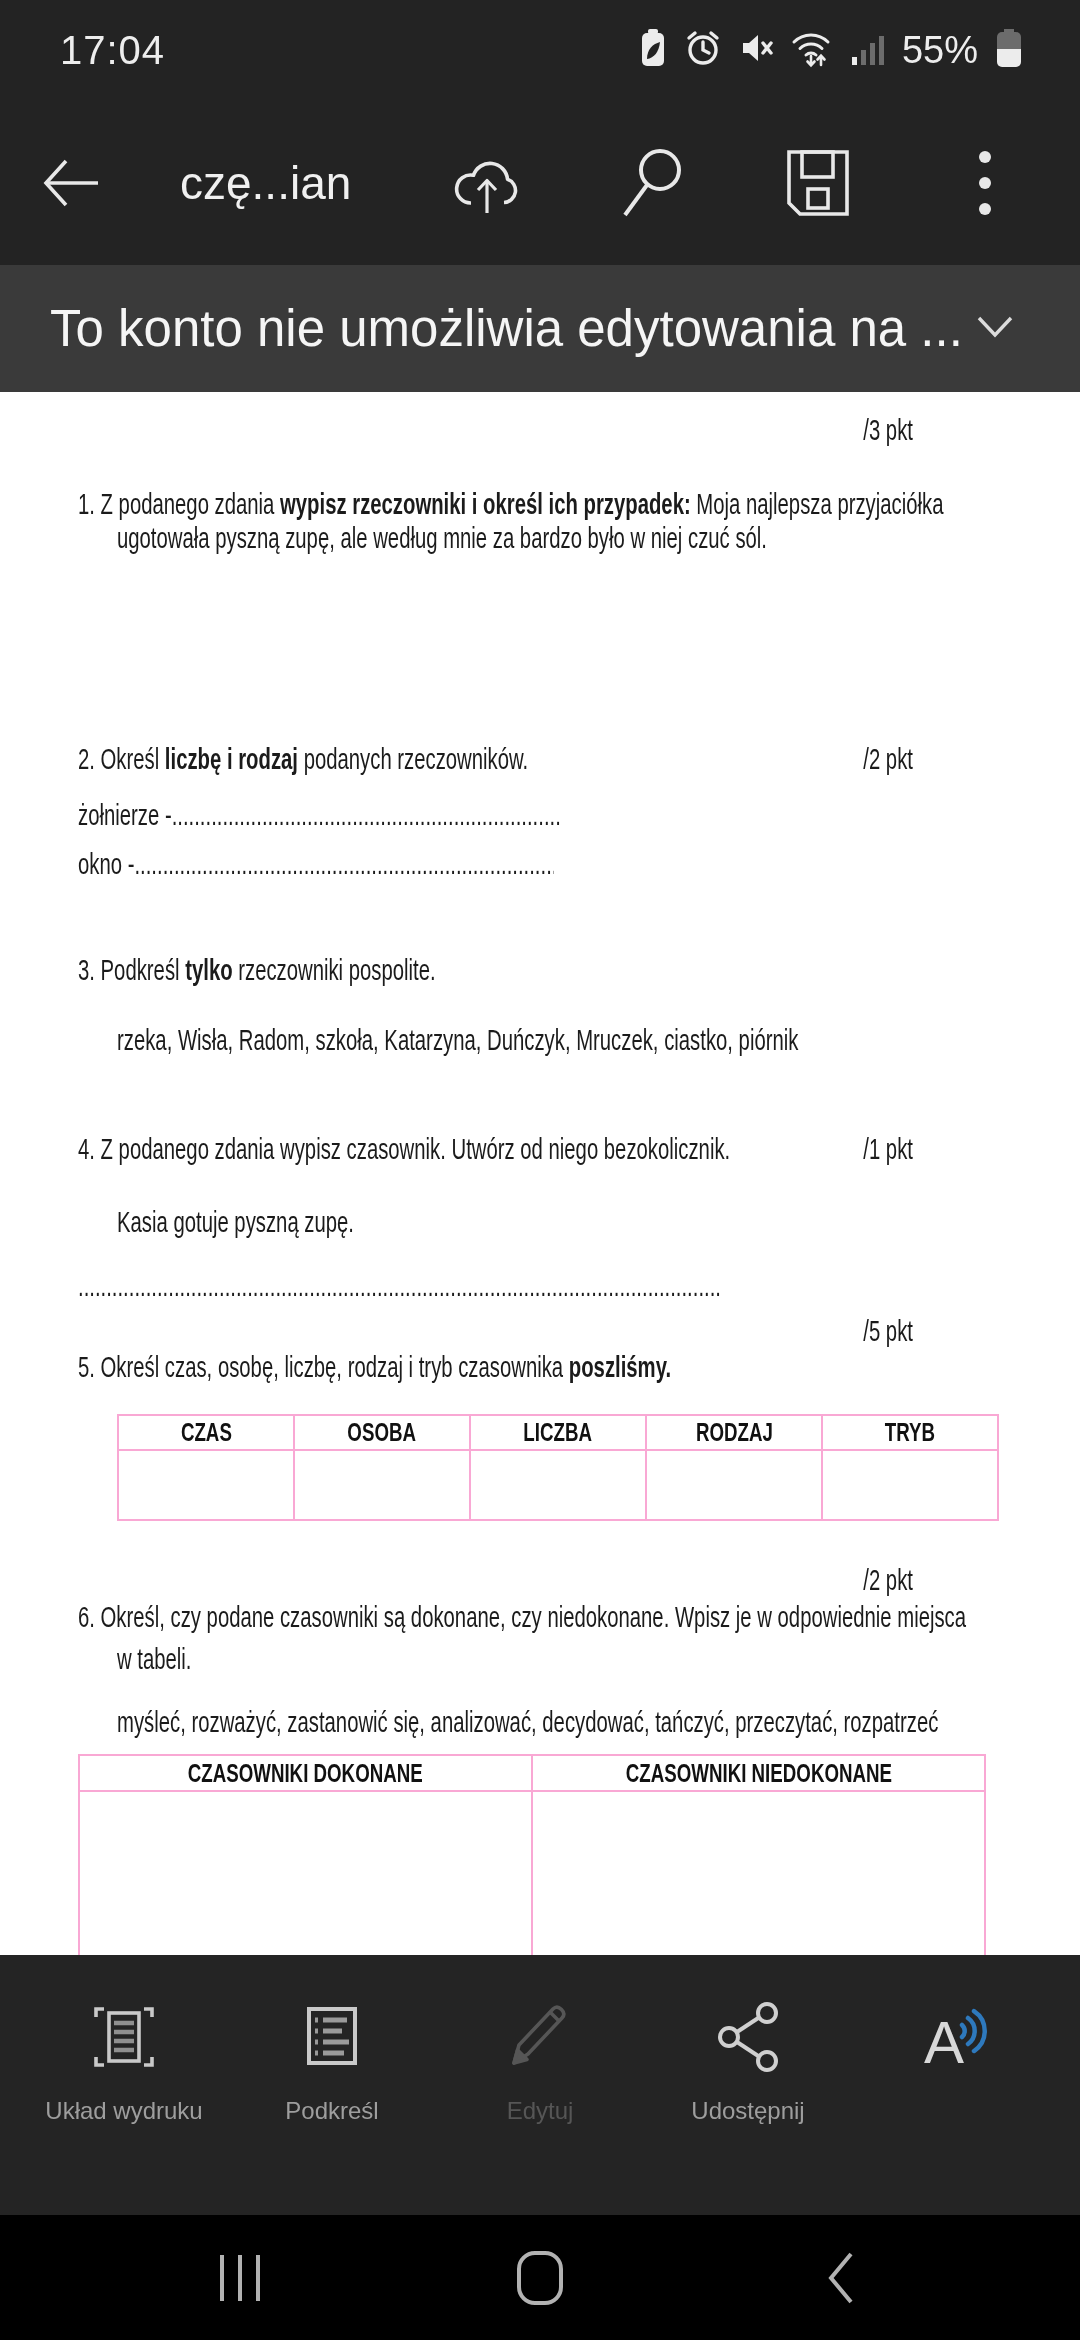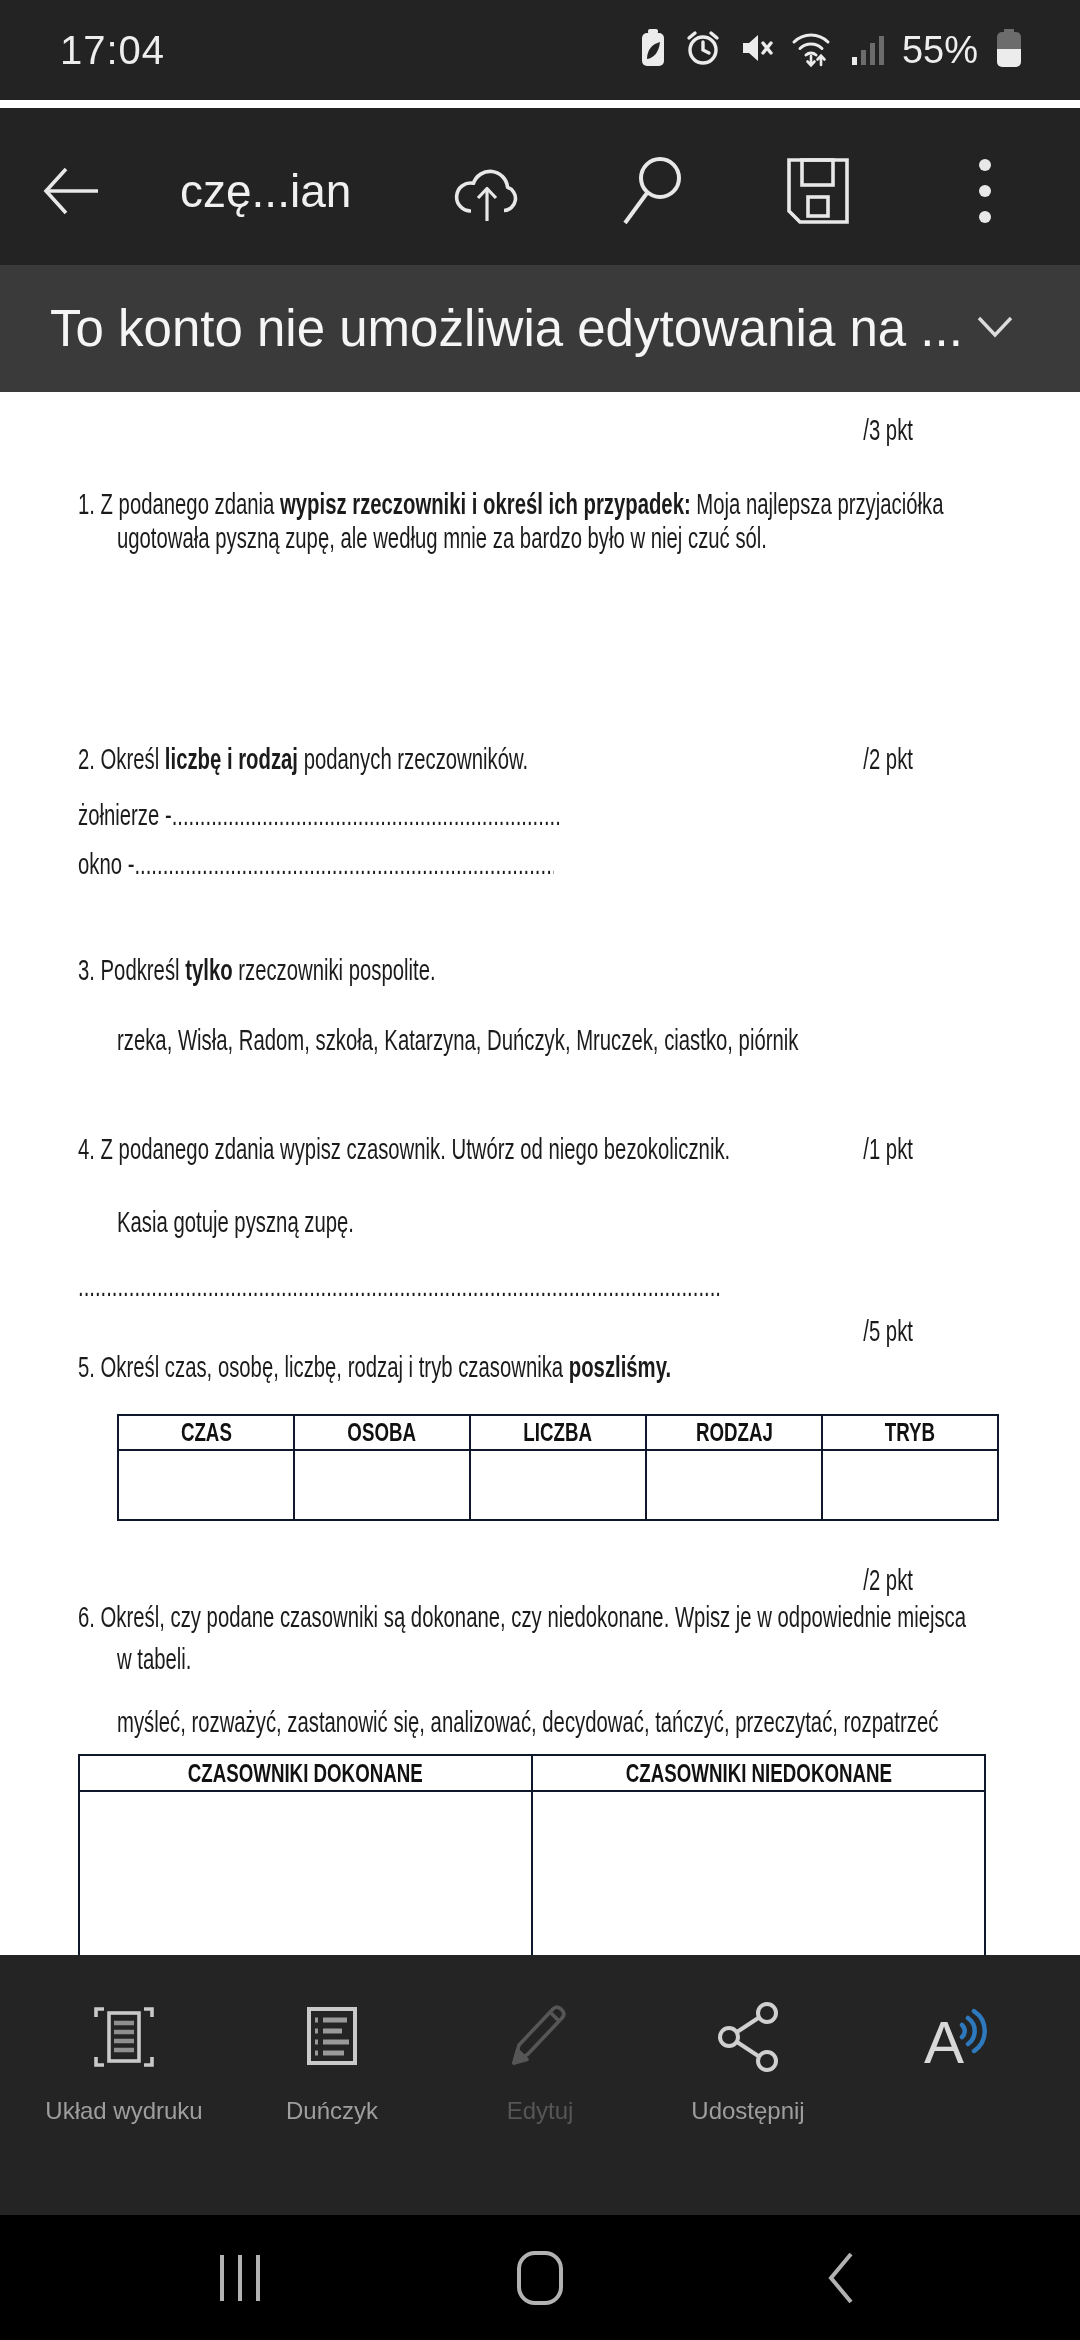--- a/index.html
+++ b/index.html
@@ -7,41 +7,41 @@
           font-family:"Liberation Sans",sans-serif;background:#fff;}
 
   
   .status-bar{position:absolute;left:0;top:0;width:1080px;height:100px;background:#232323;
               display:flex;align-items:center;justify-content:space-between;box-sizing:border-box;
               padding:0 56px 0 60px;text-align:right;}
   .time{color:#ededed;font-size:40px;letter-spacing:1px;}
   .sb-icons{display:flex;align-items:center;gap:16px;}
   .pct{color:#ededed;font-size:38px;}
 
-  .app-bar{position:absolute;left:0;top:108px;width:1080px;height:165px;background:#232323;}
+  .app-bar{position:absolute;left:0;top:100px;width:1080px;height:165px;background:#232323;}
   .app-bar .ic{position:absolute;top:0;height:165px;display:flex;align-items:center;justify-content:center;width:90px;}
   .title{position:absolute;left:180px;top:0;height:165px;display:flex;align-items:center;
          color:#f0f0f0;font-size:46px;}
 
   .banner{position:absolute;left:0;top:265px;width:1080px;height:127px;background:#3a3a3a;
           display:flex;align-items:center;box-sizing:border-box;padding:0 60px 0 50px;}
   .banner-text{color:#f5f5f5;font-size:51px;flex:1;white-space:nowrap;overflow:hidden;}
 
   
   .document{position:absolute;left:0;top:392px;width:1080px;height:1563px;background:#fff;overflow:hidden;}
   .dline{position:absolute;white-space:nowrap;font-size:29px;line-height:34px;color:#1b1b1b;
          transform:scaleX(0.70);transform-origin:left center;}
   .dline b{font-weight:bold;}
   .pts{position:absolute;right:167px;white-space:nowrap;font-size:29px;line-height:34px;color:#1b1b1b;
        transform:scaleX(0.70);transform-origin:right center;}
   .fill-line{position:absolute;display:flex;white-space:nowrap;overflow:hidden;
              font-size:29px;line-height:34px;color:#1b1b1b;transform:scaleX(0.70);transform-origin:left center;}
   .fill-line .dotsclip{flex:1;overflow:hidden;}
   .dtable{position:absolute;border-collapse:collapse;table-layout:fixed;}
-  .dtable th,.dtable td{border:2px solid #0f172a;padding:0;}
+  .dtable th,.dtable td{border:2px solid #f9a8d4;padding:0;}
   .dtable th{font-size:26px;font-weight:bold;color:#111;text-align:center;}
   .dtable th span{display:inline-block;transform:scaleX(0.72);}
 
   
   .bottom-toolbar{position:absolute;left:0;top:1955px;width:1080px;height:260px;background:#242424;
                   display:flex;box-sizing:border-box;padding:44px 22px 0 22px;}
   .bt-item{width:204px;margin-right:4px;display:flex;flex-direction:column;align-items:center;}
   .bt-item:last-child{margin-right:0;}
   .bt-icon{width:76px;height:76px;display:flex;align-items:center;justify-content:center;}
   .bt-label{margin-top:14px;font-size:24px;line-height:44px;color:#9e9e9e;text-align:center;}
@@ -255,21 +255,21 @@
         <svg width="76" height="76" viewBox="0 0 76 76" fill="none" stroke="#c9c9c9" stroke-width="4">
           <rect x="15" y="10" width="46" height="54"></rect>
           <g stroke="#9a9a9a" stroke-width="5">
             <path d="M21 21 H24 M29 21 H53"></path>
             <path d="M21 32 H24 M29 32 H48"></path>
             <path d="M21 43 H24 M29 43 H55"></path>
             <path d="M21 54 H24 M29 54 H50"></path>
           </g>
         </svg>
       </div>
-      <div class="bt-label">Duńczyk</div>
+      <div class="bt-label">Podkreśl</div>
     </div>
 
     <div class="bt-item disabled">
       <div class="bt-icon">
         <svg width="76" height="76" viewBox="0 0 76 76" fill="none" stroke="#565656" stroke-width="3.6" stroke-linejoin="round">
           <path d="M12 64 L17 46 L51 10 Q55 6 59.5 10.5 Q64 15 60 19 L26 55 Z"></path>
           <path d="M48 13 L57 22"></path>
           <path d="M12 64 L15.5 51 L25 60.5 Z" fill="#565656"></path>
         </svg>
       </div>

